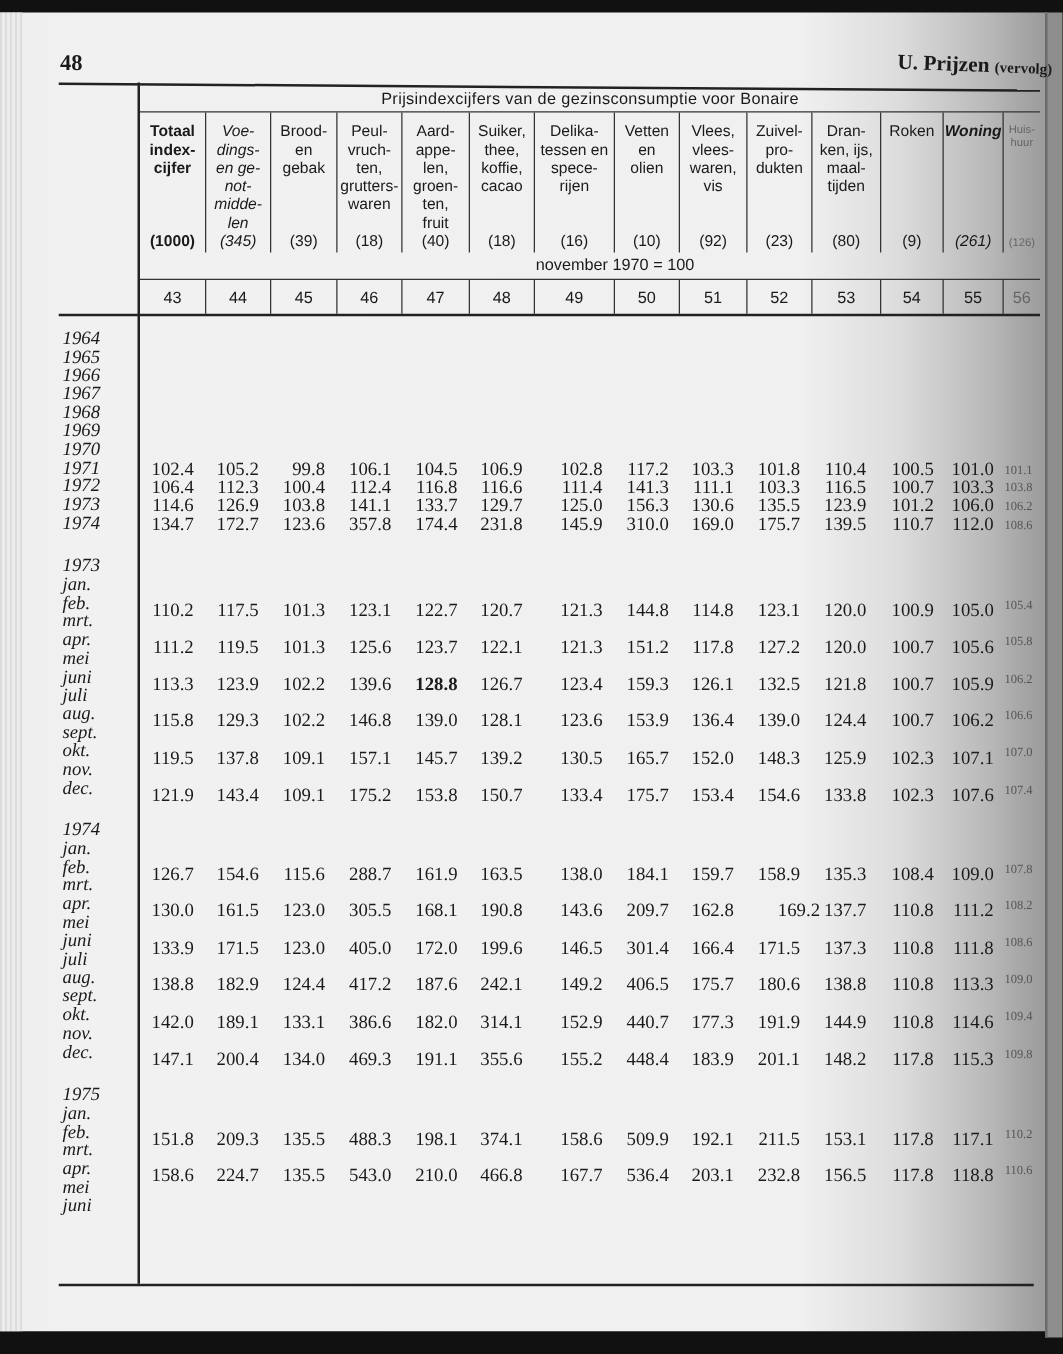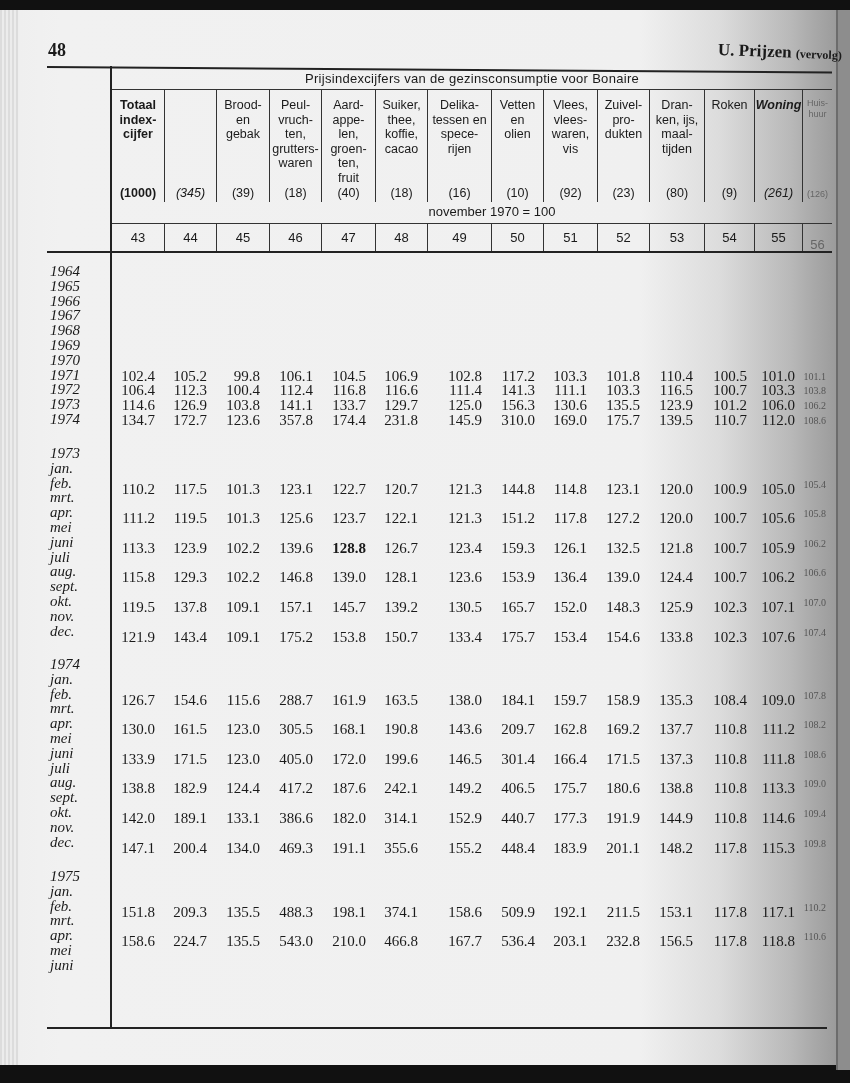--- a/index.html
+++ b/index.html
@@ -82,20 +82,26 @@
 <div class="group-rule"></div>
 
 <div id="header-cols">
     <div class="hdr-col sans" style="left: 112px; width: 53px;">
       <div class="lbl bold">Totaal
 index-
 cijfer</div>
       <div class="wt bold">(1000)</div>
     </div>
     <div class="hdr-col sans" style="left: 165px; width: 52px;">
+      <div class="lbl ital">Voe-
+dings-
+en ge-
+not-
+midde-
+len</div>
       <div class="wt ital">(345)</div>
     </div>
     <div class="hdr-col sans" style="left: 217px; width: 53px;">
       <div class="lbl">Brood-
 en
 gebak</div>
       <div class="wt">(39)</div>
     </div>
     <div class="hdr-col sans" style="left: 270px; width: 52px;">
       <div class="lbl">Peul-
@@ -178,21 +184,21 @@
     <div class="colnum sans" style="left: 270px; width: 52px;">46</div>
     <div class="colnum sans" style="left: 322px; width: 54px;">47</div>
     <div class="colnum sans" style="left: 376px; width: 52px;">48</div>
     <div class="colnum sans" style="left: 428px; width: 64px;">49</div>
     <div class="colnum sans" style="left: 492px; width: 52px;">50</div>
     <div class="colnum sans" style="left: 544px; width: 54px;">51</div>
     <div class="colnum sans" style="left: 598px; width: 52px;">52</div>
     <div class="colnum sans" style="left: 650px; width: 55px;">53</div>
     <div class="colnum sans" style="left: 705px; width: 50px;">54</div>
     <div class="colnum sans" style="left: 755px; width: 48px;">55</div>
-    <div class="colnum sans faded" style="left: 803px; width: 29px; border-right: none; margin-top: 7px;">56</div>
+    <div class="colnum sans faded" style="left: 803px; width: 29px; border-right: none;">56</div>
   </div>
 <div class="num-rule-bot"></div>
 
 <div id="body-area">
     <div class="period-col" style="position: absolute; top: 264px; left: 50px;">1964</div>
     <div class="period-col" style="position: absolute; top: 278.8px; left: 50px;">1965</div>
     <div class="period-col" style="position: absolute; top: 293.6px; left: 50px;">1966</div>
     <div class="period-col" style="position: absolute; top: 308.4px; left: 50px;">1967</div>
     <div class="period-col" style="position: absolute; top: 323.2px; left: 50px;">1968</div>
     <div class="period-col" style="position: absolute; top: 338px; left: 50px;">1969</div>
@@ -383,21 +389,21 @@
     <div class="vals" style="position: absolute; top: 689.6px; right: 24px; text-align: right; font-size: 10px; color: rgb(85, 85, 85);">107.8</div>
     <div class="vals" style="position: absolute; top: 721.2px; right: 695px; text-align: right;">130.0</div>
     <div class="vals" style="position: absolute; top: 721.2px; right: 643px; text-align: right;">161.5</div>
     <div class="vals" style="position: absolute; top: 721.2px; right: 590px; text-align: right;">123.0</div>
     <div class="vals" style="position: absolute; top: 721.2px; right: 537px; text-align: right;">305.5</div>
     <div class="vals" style="position: absolute; top: 721.2px; right: 484px; text-align: right;">168.1</div>
     <div class="vals" style="position: absolute; top: 721.2px; right: 432px; text-align: right;">190.8</div>
     <div class="vals" style="position: absolute; top: 721.2px; right: 368px; text-align: right;">143.6</div>
     <div class="vals" style="position: absolute; top: 721.2px; right: 315px; text-align: right;">209.7</div>
     <div class="vals" style="position: absolute; top: 721.2px; right: 263px; text-align: right;">162.8</div>
-    <div class="vals" style="position: absolute; top: 721.2px; right: 210px; text-align: right;">169.2</div>
+    <div class="vals" style="position: absolute; top: 721.2px; right: 194px; text-align: right;">169.2</div>
     <div class="vals" style="position: absolute; top: 721.2px; right: 157px; text-align: right;">137.7</div>
     <div class="vals" style="position: absolute; top: 721.2px; right: 103px; text-align: right;">110.8</div>
     <div class="vals" style="position: absolute; top: 721.2px; right: 55px; text-align: right;">111.2</div>
     <div class="vals" style="position: absolute; top: 719.2px; right: 24px; text-align: right; font-size: 10px; color: rgb(85, 85, 85);">108.2</div>
     <div class="vals" style="position: absolute; top: 750.8px; right: 695px; text-align: right;">133.9</div>
     <div class="vals" style="position: absolute; top: 750.8px; right: 643px; text-align: right;">171.5</div>
     <div class="vals" style="position: absolute; top: 750.8px; right: 590px; text-align: right;">123.0</div>
     <div class="vals" style="position: absolute; top: 750.8px; right: 537px; text-align: right;">405.0</div>
     <div class="vals" style="position: absolute; top: 750.8px; right: 484px; text-align: right;">172.0</div>
     <div class="vals" style="position: absolute; top: 750.8px; right: 432px; text-align: right;">199.6</div>

